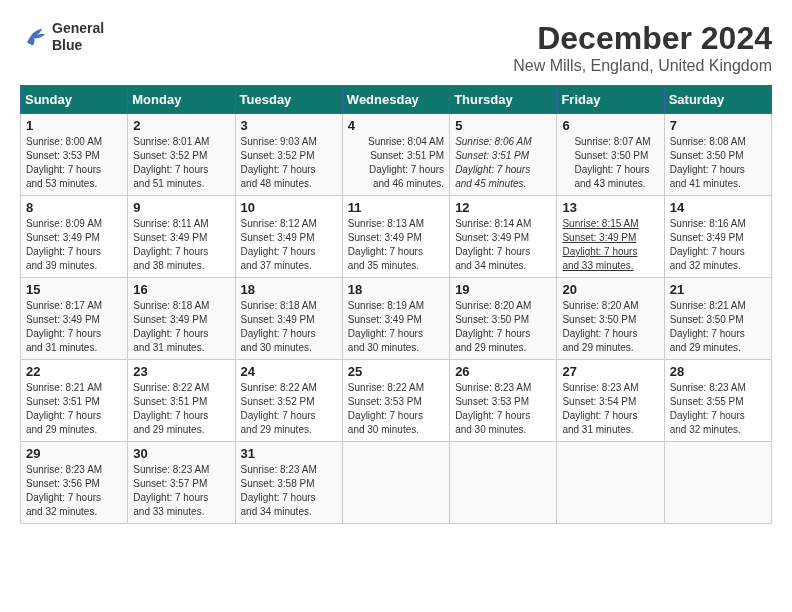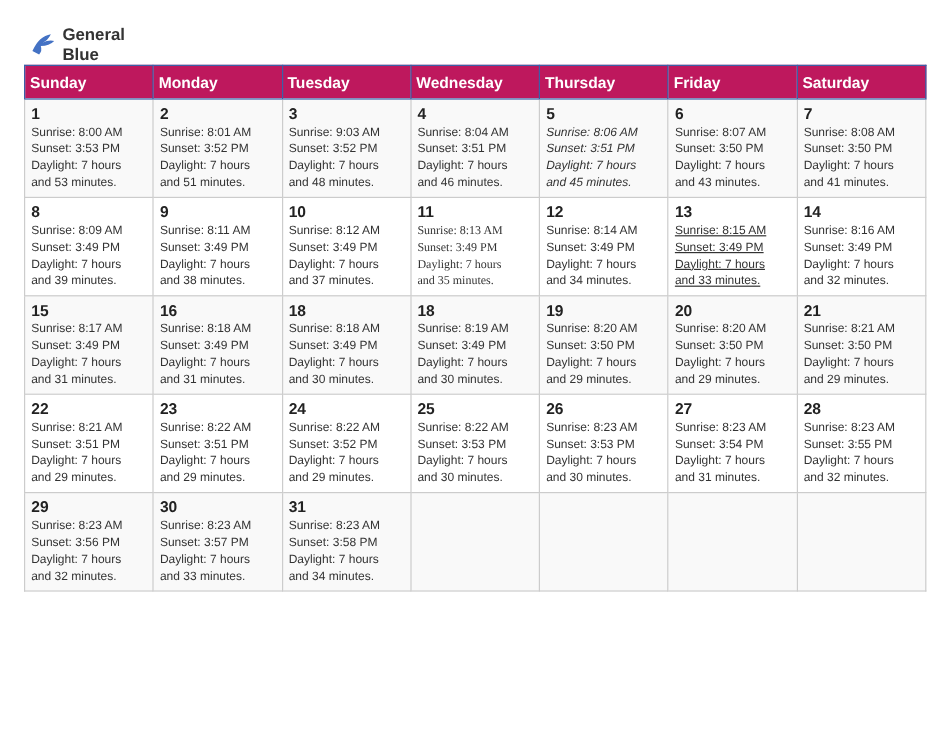--- a/index.html
+++ b/index.html
@@ -7,20 +7,21 @@
       font-family: Arial, sans-serif;
       background: #fff;
       width: 792px;
       min-height: 612px;
       padding: 20px;
     }
     .header {
       display: flex;
       justify-content: space-between;
       align-items: flex-start;
+      margin-bottom: 10px;
     }
     .logo {
       display: flex;
       align-items: center;
       gap: 4px;
     }
     .logo-text {
       font-size: 14px;
       font-weight: bold;
       color: #333;
@@ -41,21 +42,21 @@
     .subtitle {
       font-size: 16px;
       color: #555;
     }
     .calendar {
       width: 100%;
       border-collapse: collapse;
       font-size: 11px;
     }
     .calendar thead th {
-      background-color: #be185d;
+      background-color: #0f766e;
       color: #fff;
       padding: 6px 4px;
       text-align: left;
       font-size: 13px;
       font-weight: bold;
       border: 1px solid #3a60a8;
     }
     .calendar tbody td {
       vertical-align: top;
       padding: 4px 5px;
@@ -89,20 +90,24 @@
 <div class="header">
   <div class="logo">
     <svg class="logo-bird" viewBox="0 0 40 40" xmlns="http://www.w3.org/2000/svg">
       <path d="M10 28 Q18 10 32 8 Q28 16 22 18 Q30 14 36 16 Q30 22 20 22 Q22 28 18 32 Z" fill="#4472c4"></path>
     </svg>
     <div>
       <div class="logo-text">General</div>
       <div class="logo-text">Blue</div>
     </div>
   </div>
+  <div class="title-block">
+    <div class="main-title">December 2024</div>
+    <div class="subtitle">New Mills, England, United Kingdom</div>
+  </div>
 </div>
 
 <table class="calendar">
   <thead>
     <tr>
     <th>Sunday</th>
         <th>Monday</th>
         <th>Tuesday</th>
         <th>Wednesday</th>
         <th>Thursday</th>
@@ -128,35 +133,35 @@
         </td>
         <td>
           <span class="day-number">3</span>
           <div class="day-info" style="white-space: pre-line;">Sunrise: 9:03 AM
 Sunset: 3:52 PM
 Daylight: 7 hours
 and 48 minutes.</div>
         </td>
         <td>
           <span class="day-number">4</span>
-          <div class="day-info" style="white-space: pre-line;">Sunrise: 8:04 AM
+          <div class="day-info" style="white-space: pre-line; text-align: right;">Sunrise: 8:04 AM
 Sunset: 3:51 PM
 Daylight: 7 hours
 and 46 minutes.</div>
         </td>
         <td>
           <span class="day-number">5</span>
           <div class="day-info" style="white-space: pre-line; font-style: italic;">Sunrise: 8:06 AM
 Sunset: 3:51 PM
 Daylight: 7 hours
 and 45 minutes.</div>
         </td>
         <td>
           <span class="day-number">6</span>
-          <div class="day-info" style="white-space: pre-line;">Sunrise: 8:07 AM
+          <div class="day-info" style="white-space: pre-line; margin-left: 12px;">Sunrise: 8:07 AM
 Sunset: 3:50 PM
 Daylight: 7 hours
 and 43 minutes.</div>
         </td>
         <td>
           <span class="day-number">7</span>
           <div class="day-info" style="white-space: pre-line;">Sunrise: 8:08 AM
 Sunset: 3:50 PM
 Daylight: 7 hours
 and 41 minutes.</div>
@@ -179,21 +184,21 @@
         </td>
         <td>
           <span class="day-number">10</span>
           <div class="day-info" style="white-space: pre-line;">Sunrise: 8:12 AM
 Sunset: 3:49 PM
 Daylight: 7 hours
 and 37 minutes.</div>
         </td>
         <td>
           <span class="day-number">11</span>
-          <div class="day-info" style="white-space: pre-line; font-family: Liberation Serif, serif;">Sunrise: 8:13 AM
+          <div class="day-info" style="white-space: pre-line;">Sunrise: 8:13 AM
 Sunset: 3:49 PM
 Daylight: 7 hours
 and 35 minutes.</div>
         </td>
         <td>
           <span class="day-number">12</span>
           <div class="day-info" style="white-space: pre-line;">Sunrise: 8:14 AM
 Sunset: 3:49 PM
 Daylight: 7 hours
 and 34 minutes.</div>

